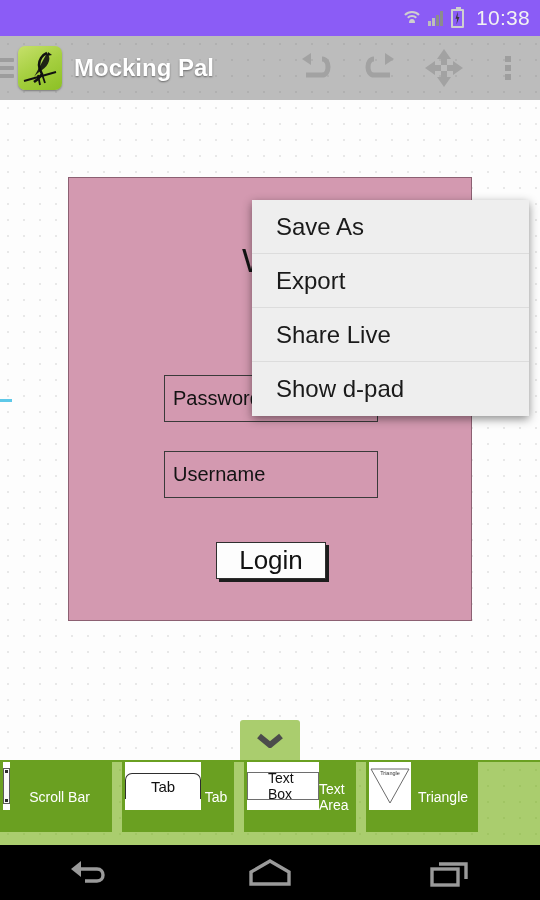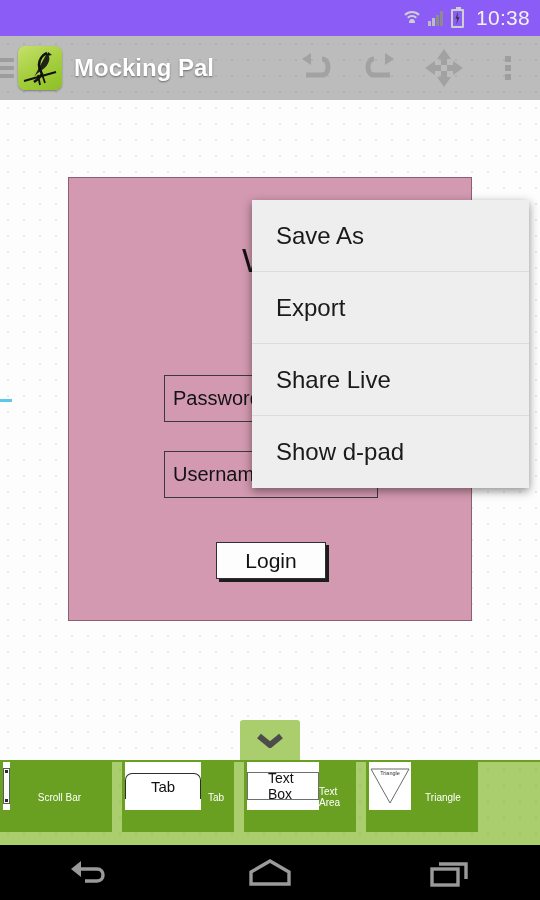--- a/index.html
+++ b/index.html
@@ -77,32 +77,32 @@
     font-size:34px; color:#141414; white-space:nowrap;
   }
   .mk-field{
     position:absolute; background:transparent; border:1px solid #3a3a3a;
     display:flex; align-items:center; padding-left:8px; font-size:20px; color:#131313;
   }
   #field-password{ left:95px; top:197px; width:214px; height:47px; }
   #field-username{ left:95px; top:273px; width:214px; height:47px; }
   #login-button{
     position:absolute; left:147px; top:364px; width:110px; height:37px;
-    background:#fdfdfd; border:1px solid #2f2f2f; color:#121212; font-size:21px;
+    background:#fdfdfd; border:1px solid #2f2f2f; color:#121212; font-size:26px;
     display:flex; align-items:center; justify-content:center;
     box-shadow:3px 3px 0 #1d1d1d;
   }
 
   
   #overflow-menu{
     position:absolute; left:252px; top:100px; width:277px;
     background:#eeeeee; box-shadow:0 3px 9px rgba(0,0,0,.45); z-index:30;
   }
   .menu-item{
-    height:72px; display:flex; align-items:center; padding-left:24px;
+    height:54px; display:flex; align-items:center; padding-left:24px;
     font-size:24px; color:#1a1a1a; border-bottom:1px solid #dcdcdc;
   }
   .menu-item:last-child{ border-bottom:none; }
 
   
   #palette-collapse{
     position:absolute; left:240px; top:720px; width:60px; height:40px;
     background:#aacd6e; display:flex; align-items:center; justify-content:center;
     border-radius:3px 3px 0 0; z-index:12;
   }
@@ -119,21 +119,21 @@
   }
   .pal-item{
     width:112px; height:70px; margin-right:10px; flex:none;
     background:#6aa021; display:flex; flex-direction:row;
     border-left:3px solid #6aa021; border-right:3px solid #6aa021;
   }
   .pal-thumb{
     height:48px; background:#fff; display:flex; align-items:center; justify-content:center;
     position:relative;
   }
-  .pal-label{ flex:1; color:#fff; font-size:10px; display:flex; align-items:center; justify-content:center; }
+  .pal-label{ flex:1; color:#fff; font-size:14px; display:flex; align-items:center; justify-content:center; }
   .thumb-scrollbar{ width:7px; height:36px; border:1px solid #5a5a5a; background:#fafafa; position:relative; }
   .thumb-scrollbar::before,.thumb-scrollbar::after{
     content:""; position:absolute; left:1px; width:3px; height:3px; background:#2b2b2b;
   }
   .thumb-scrollbar::before{ top:1px; } .thumb-scrollbar::after{ bottom:1px; }
   .thumb-tab{
     width:76px; height:26px; border:1.4px solid #2e2e2e; border-bottom:none;
     border-radius:7px 7px 0 0; display:flex; align-items:center; justify-content:center;
     font-size:15px; color:#111; background:#fff;
   }

